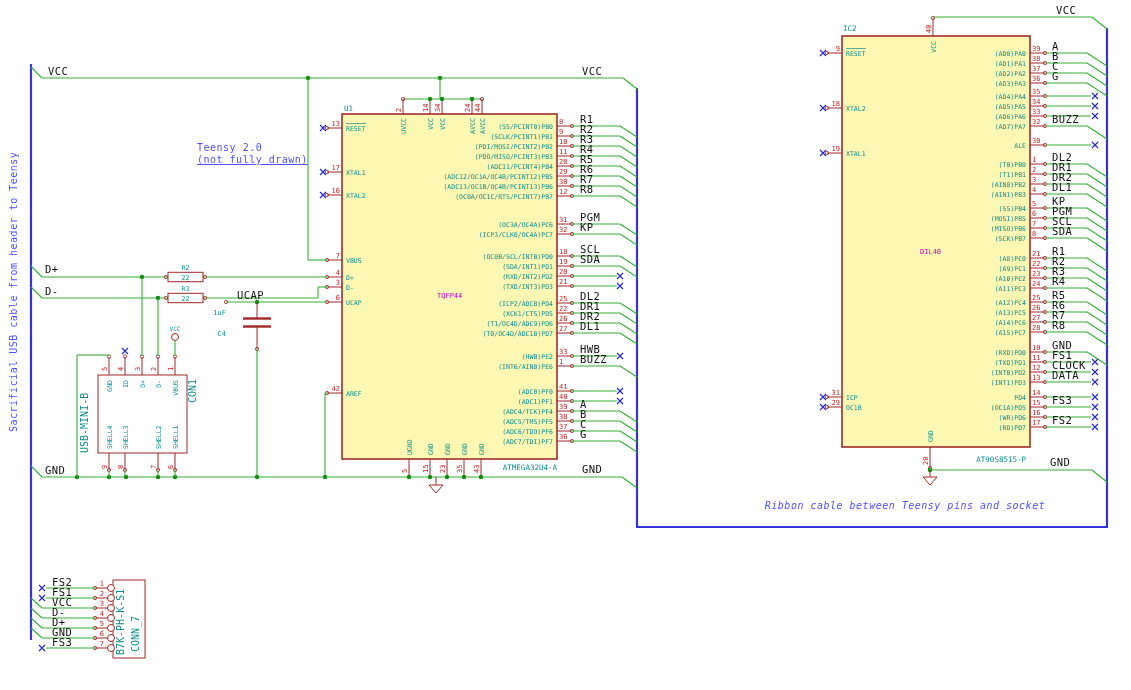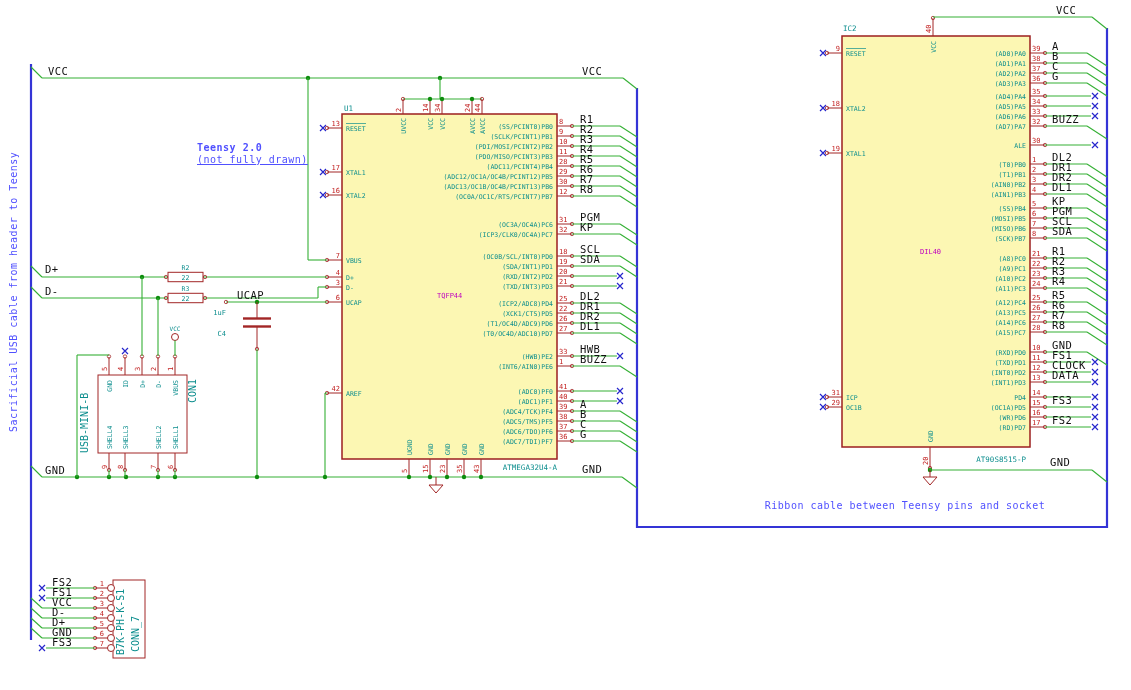--- a/index.html
+++ b/index.html
@@ -707,17 +707,17 @@
       <line x1="42" y1="638" x2="95" y2="638" stroke="#35b035" stroke-width="1.1"></line>
       <circle cx="111" cy="648" r="3.5" fill="#ffffff" stroke="#a22626" stroke-width="1"></circle>
       <line x1="95" y1="648" x2="107.5" y2="648" stroke="#a22626" stroke-width="1"></line>
       <circle cx="95" cy="648" r="1.7" fill="none" stroke="#a22626" stroke-width="0.8"></circle>
       <text x="104" y="646" fill="#c22020" font-size="7" text-anchor="end" letter-spacing="0">7</text>
       <text x="52" y="645.5" fill="#101010" font-size="10.5" text-anchor="start" letter-spacing="0.4">FS3</text>
       <path d="M39 645L45 651M39 651L45 645" stroke="#2626cc" stroke-width="1.2" fill="none"></path>
       <line x1="46" y1="648" x2="95" y2="648" stroke="#35b035" stroke-width="1.1"></line>
     </svg>
 
-  <div class="note" id="note-teensy1" style="left:197px;top:142px;font-weight:bold;">Teensy 2.0</div>
+  <div class="note" id="note-teensy1" style="left:197px;top:142px;">Teensy 2.0</div>
   <div class="note" id="note-teensy2" style="left:197px;top:154px;text-decoration:underline;">(not fully drawn)</div>
-  <div class="note" id="note-ribbon" style="left:735px;top:500px;width:340px;text-align:center;">Ribbon cable between Teensy pins and socket</div>
+  <div class="note" id="note-ribbon" style="left:735px;top:500px;width:340px;text-align:center;font-style:italic;">Ribbon cable between Teensy pins and socket</div>
   <div class="note" id="note-side" style="left:8px;top:432px;">Sacrificial USB cable from header to Teensy</div>
 </div>
 
 </body></html>

